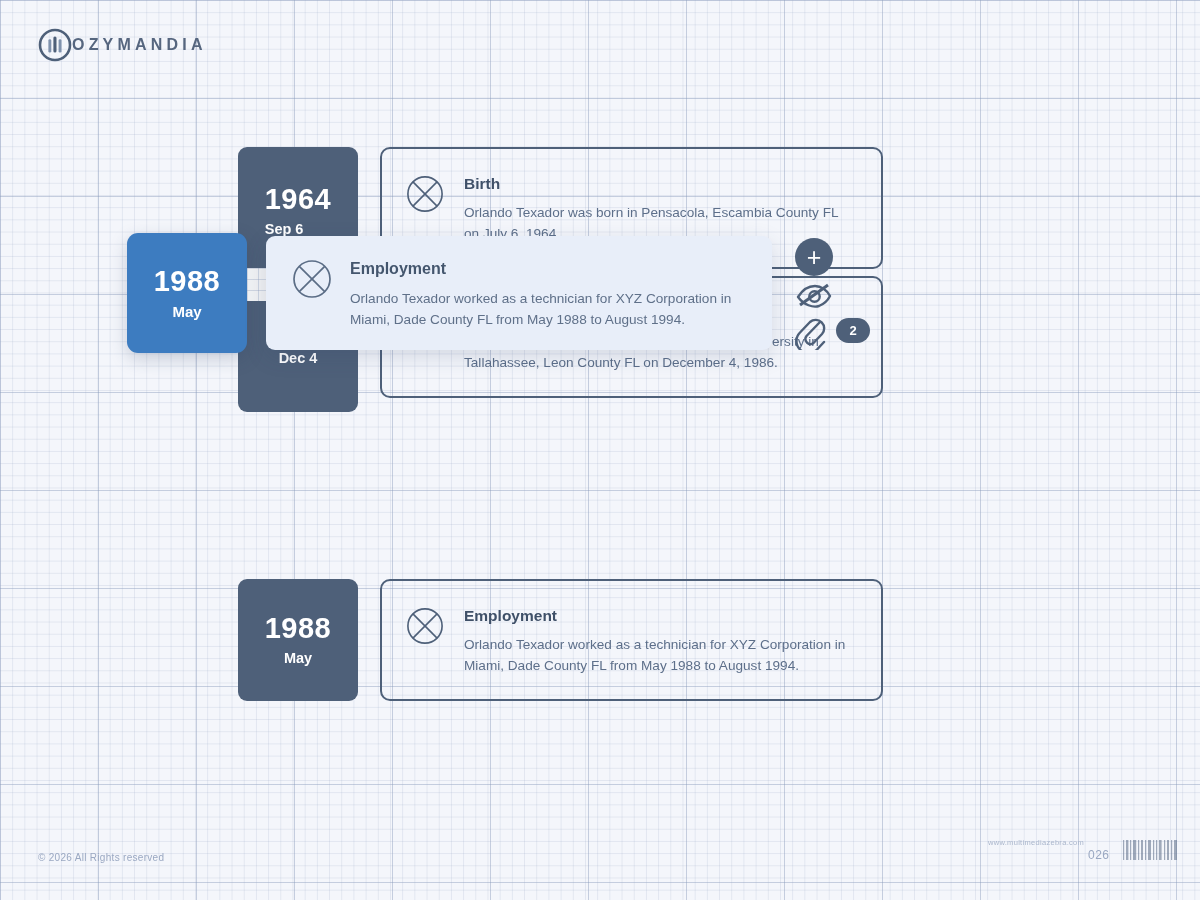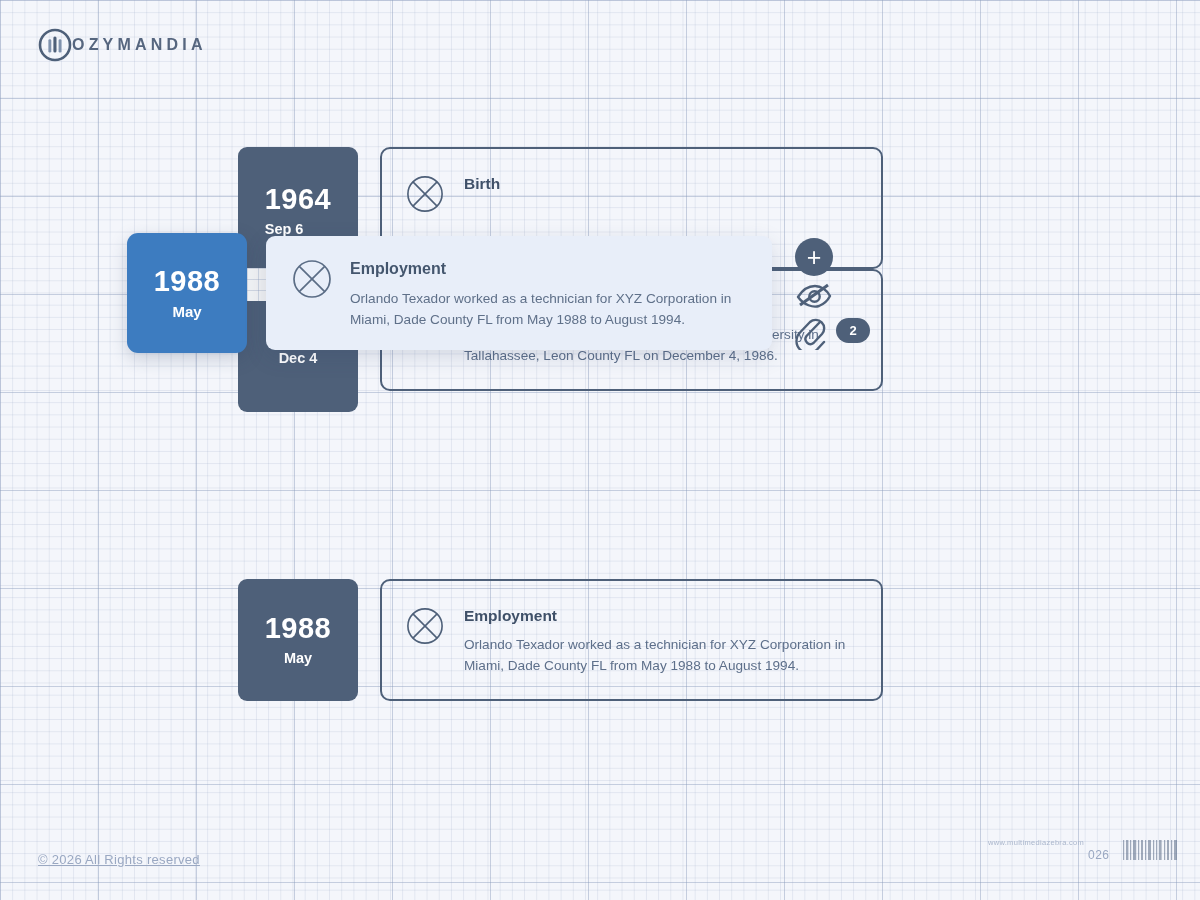--- a/index.html
+++ b/index.html
@@ -103,21 +103,21 @@
   #row-top .date-chip { height: 265px; padding-bottom: 0; }
   #chip-top { justify-content: space-between; padding-top: 38px; }
   .chip-second {
     margin-top: auto;
     margin-bottom: 46px;
     display: flex;
     flex-direction: column;
     align-items: center;
     gap: 36px;
   }
-  #row-top .cards { margin-left: 22px; display: flex; flex-direction: column; gap: 0; }
+  #row-top .cards { margin-left: 22px; display: flex; flex-direction: column; gap: 7px; }
   #card-birth { width: 503px; height: 122px; }
   #card-edu   { width: 503px; height: 122px; }
 
   
   #row-bottom { left: 238px; top: 579px; }
   #row-bottom .date-chip { height: 122px; }
   #card-emp2 { width: 503px; height: 122px; margin-left: 22px; }
 
   
   #drag-chip {
@@ -215,24 +215,23 @@
     align-items: center;
     justify-content: center;
     z-index: 46;
   }
 
   
   .footer-left {
     position: absolute;
     left: 38px;
     top: 852px;
-    font-size: 13px;
+    font-size: 10px;
     letter-spacing: 0.3px;
     color: #9aa8c2;
-    text-decoration: underline;
   }
   .footer-url {
     position: absolute;
     left: 988px;
     top: 838px;
     font-size: 7.5px;
     letter-spacing: 0.3px;
     color: #aab6cc;
   }
   .footer-page {
@@ -287,20 +286,21 @@
       <div class="event-card" id="card-birth">
         <span class="ev-icon">
           <svg viewBox="0 0 40 40" aria-hidden="true">
             <circle cx="20" cy="20" r="18" fill="none" stroke="#4e6079" stroke-width="1.7"></circle>
             <line x1="7.3" y1="7.3" x2="32.7" y2="32.7" stroke="#4e6079" stroke-width="1.7"></line>
             <line x1="32.7" y1="7.3" x2="7.3" y2="32.7" stroke="#4e6079" stroke-width="1.7"></line>
           </svg>
         </span>
         <div class="ev-body">
           <div class="ev-title">Birth</div>
+          <div class="ev-text">Orlando Texador was born in Pensacola, Escambia County FL on July 6, 1964.</div>
         </div>
       </div>
 
       <div class="event-card" id="card-edu">
         <span class="ev-icon">
           <svg viewBox="0 0 40 40" aria-hidden="true">
             <circle cx="20" cy="20" r="18" fill="none" stroke="#4e6079" stroke-width="1.7"></circle>
             <line x1="7.3" y1="7.3" x2="32.7" y2="32.7" stroke="#4e6079" stroke-width="1.7"></line>
             <line x1="32.7" y1="7.3" x2="7.3" y2="32.7" stroke="#4e6079" stroke-width="1.7"></line>
           </svg>

